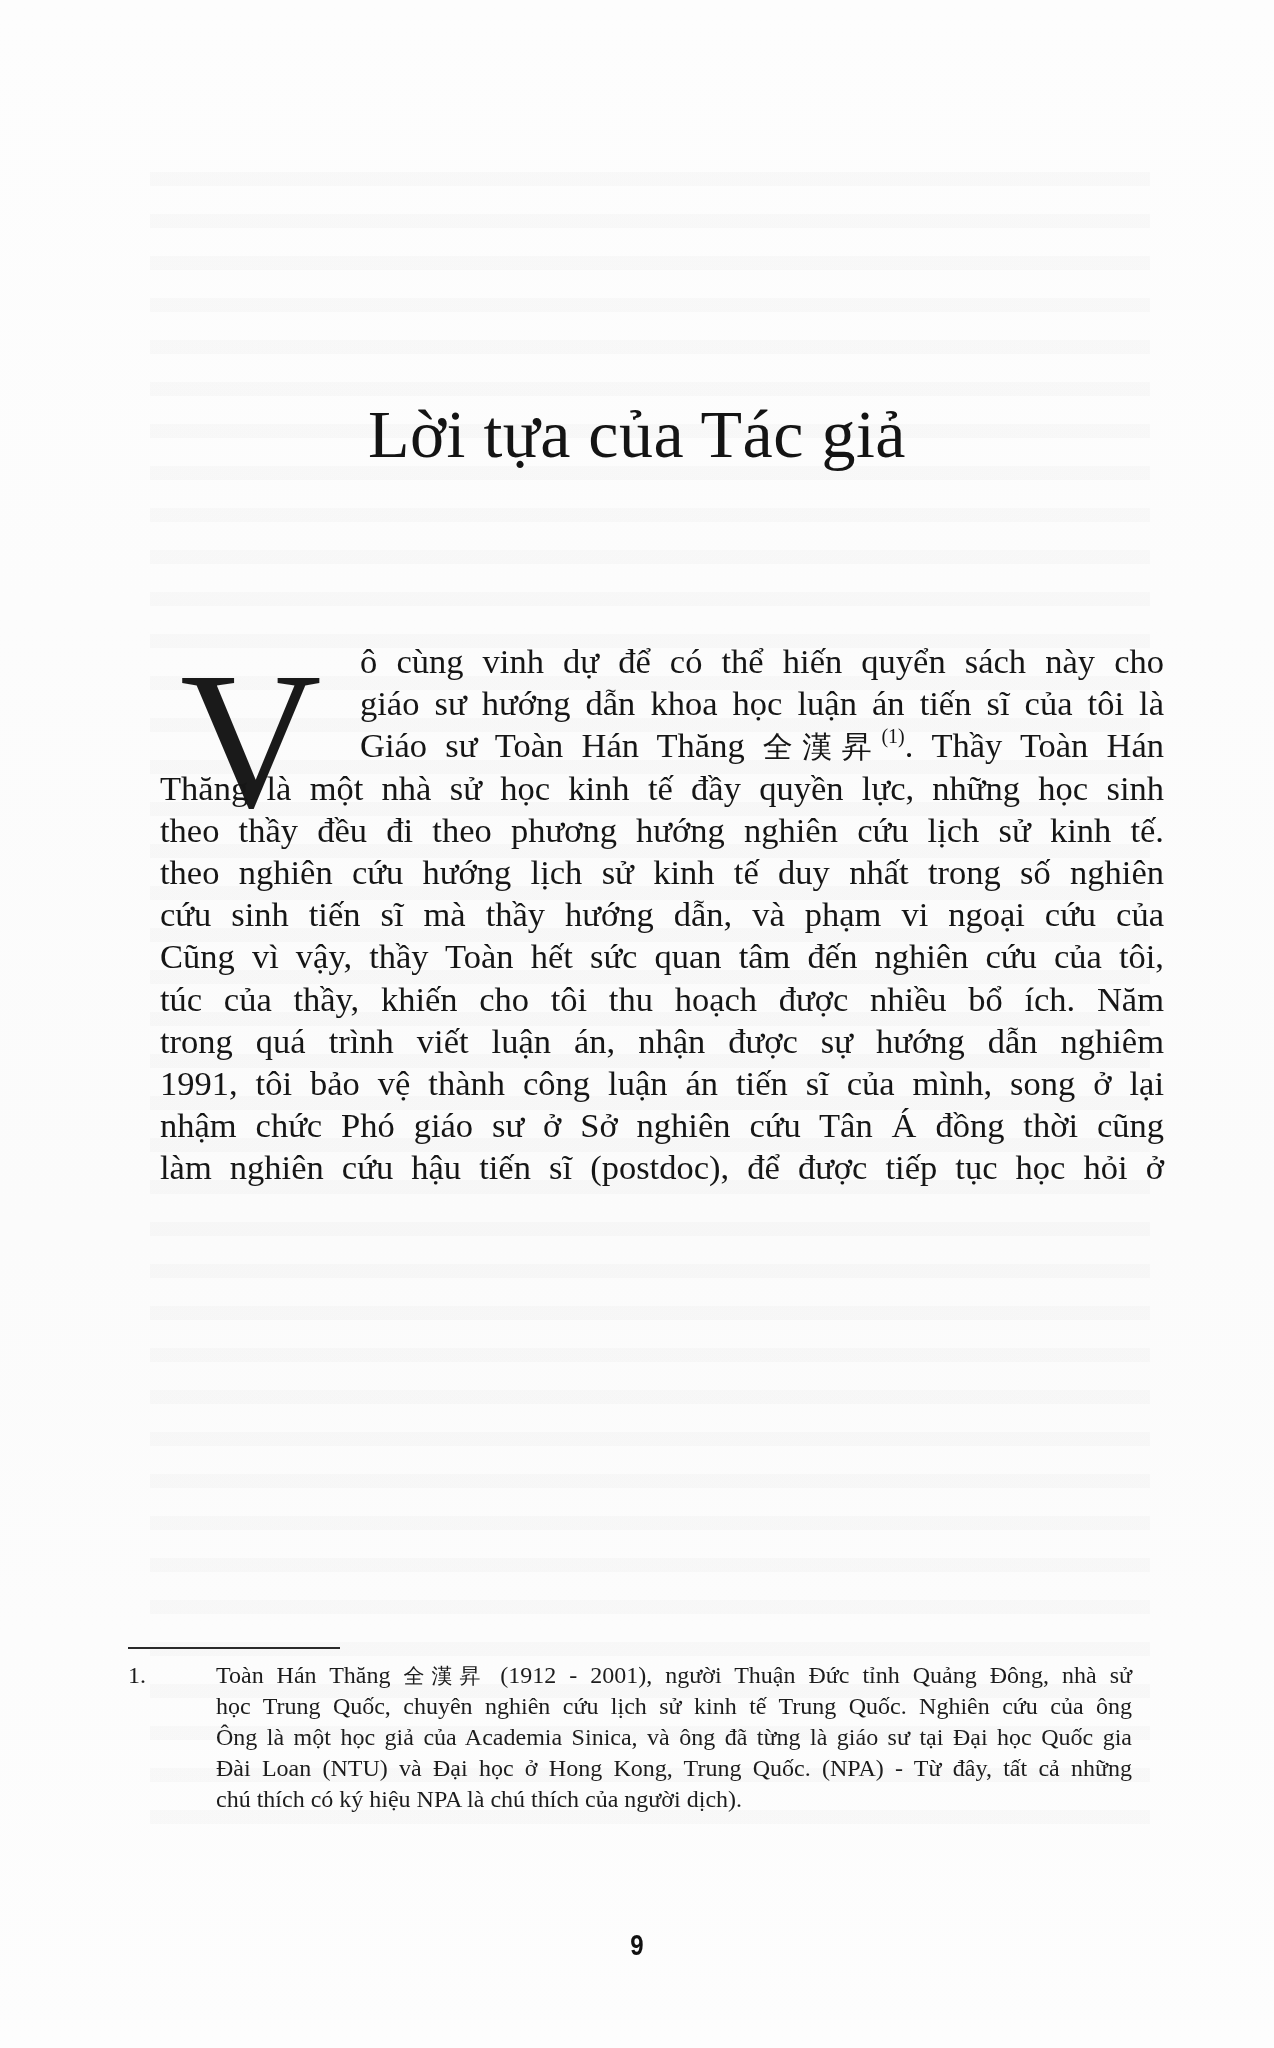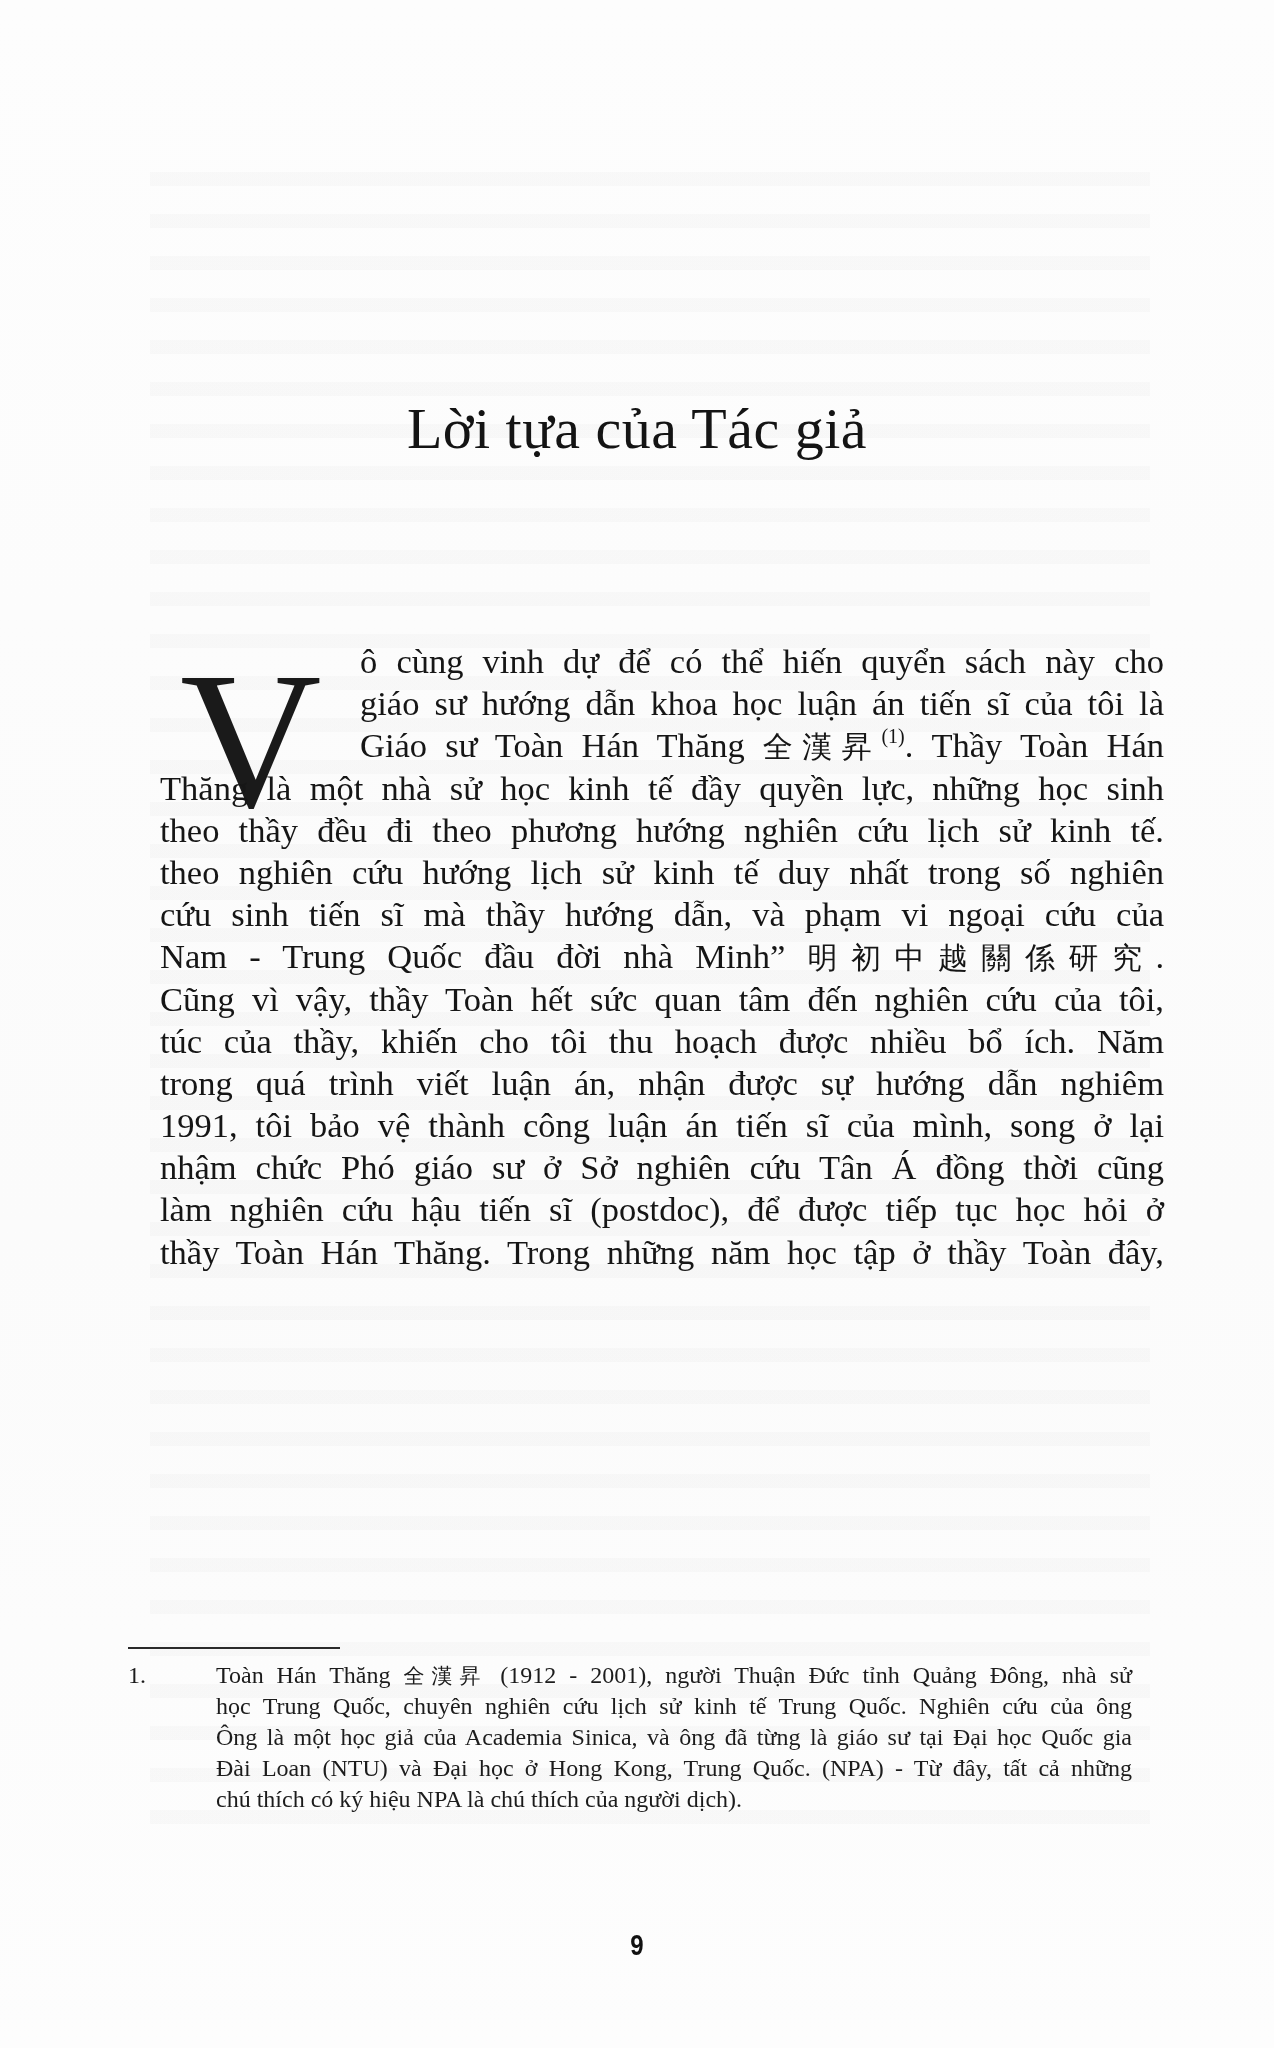--- a/index.html
+++ b/index.html
@@ -35,21 +35,21 @@
           rgba(0,0,0,0) 36px, rgba(0,0,0,0) 42px);
       pointer-events: none;
     }
     .title {
       position: absolute;
       left: 0;
       width: 1274px;
       top: 395px;
       text-align: center;
       font-family: "Liberation Serif", "DejaVu Serif", serif;
-      font-size: 58px;
+      font-size: 68px;
       font-weight: 400;
       letter-spacing: 0.5px;
       color: #141414;
       margin: 0;
     }
     .body-text {
       position: absolute;
       left: 128px;
       top: 640px;
       width: 1004px;
@@ -156,28 +156,26 @@
   <div class="dropcap">V</div>
 
   <div class="body-text">
     <span class="line indent-line">ô cùng vinh dự để có thể hiến quyển sách này cho</span>
     <span class="line indent-line">giáo sư hướng dẫn khoa học luận án tiến sĩ của tôi là</span>
     <span class="line indent-line"><span>Giáo sư Toàn Hán Thăng </span><span class="cjk">全漢昇</span><span class="fn-ref">(1)</span><span>. Thầy Toàn Hán</span></span>
     <span class="line">Thăng là một nhà sử học kinh tế đầy quyền lực, những học sinh</span>
     <span class="line">theo thầy đều đi theo phương hướng nghiên cứu lịch sử kinh tế.</span>
     <span class="line">theo nghiên cứu hướng lịch sử kinh tế duy nhất trong số nghiên</span>
     <span class="line">cứu sinh tiến sĩ mà thầy hướng dẫn, và phạm vi ngoại cứu của</span>
-    <span class="line"><span>Nam - Trung Quốc đầu đời nhà Minh” </span><span class="cjk">明初中越關係研究</span><span>.</span></span>
     <span class="line">Cũng vì vậy, thầy Toàn hết sức quan tâm đến nghiên cứu của tôi,</span>
     <span class="line">túc của thầy, khiến cho tôi thu hoạch được nhiều bổ ích. Năm</span>
     <span class="line">trong quá trình viết luận án, nhận được sự hướng dẫn nghiêm</span>
     <span class="line">1991, tôi bảo vệ thành công luận án tiến sĩ của mình, song ở lại</span>
     <span class="line">nhậm chức Phó giáo sư ở Sở nghiên cứu Tân Á đồng thời cũng</span>
     <span class="line">làm nghiên cứu hậu tiến sĩ (postdoc), để được tiếp tục học hỏi ở</span>
-    <span class="line last">thầy Toàn Hán Thăng. Trong những năm học tập ở thầy Toàn đây,</span>
   </div>
 
   <div class="rule"></div>
 
   <div class="footnote">
     <span class="fn-num">1.</span>
     <div class="fn-body">
       <span class="fn-line"><span>Toàn Hán Thăng </span><span class="fn-cjk">全漢昇</span><span> (1912 - 2001), người Thuận Đức tỉnh Quảng Đông, nhà sử</span></span>
       <span class="fn-line">học Trung Quốc, chuyên nghiên cứu lịch sử kinh tế Trung Quốc. Nghiên cứu của ông</span>
       <span class="fn-line">Ông là một học giả của Academia Sinica, và ông đã từng là giáo sư tại Đại học Quốc gia</span>

